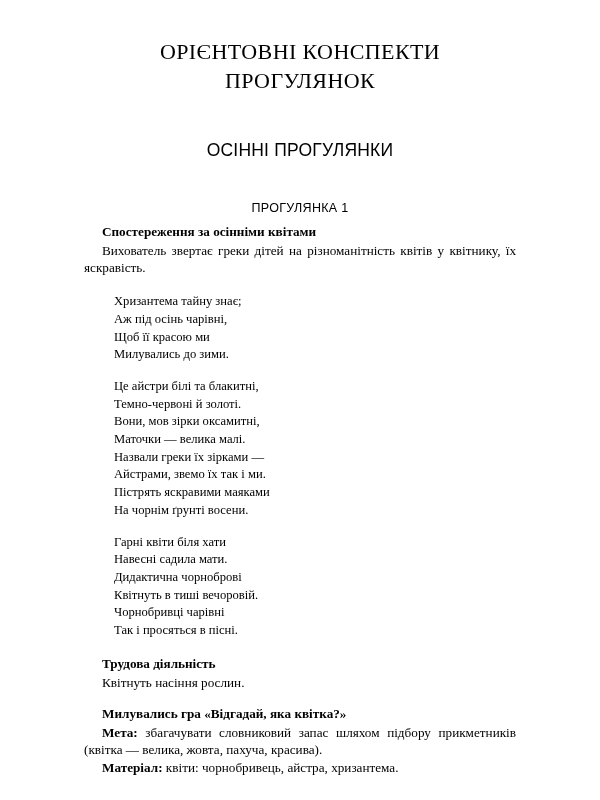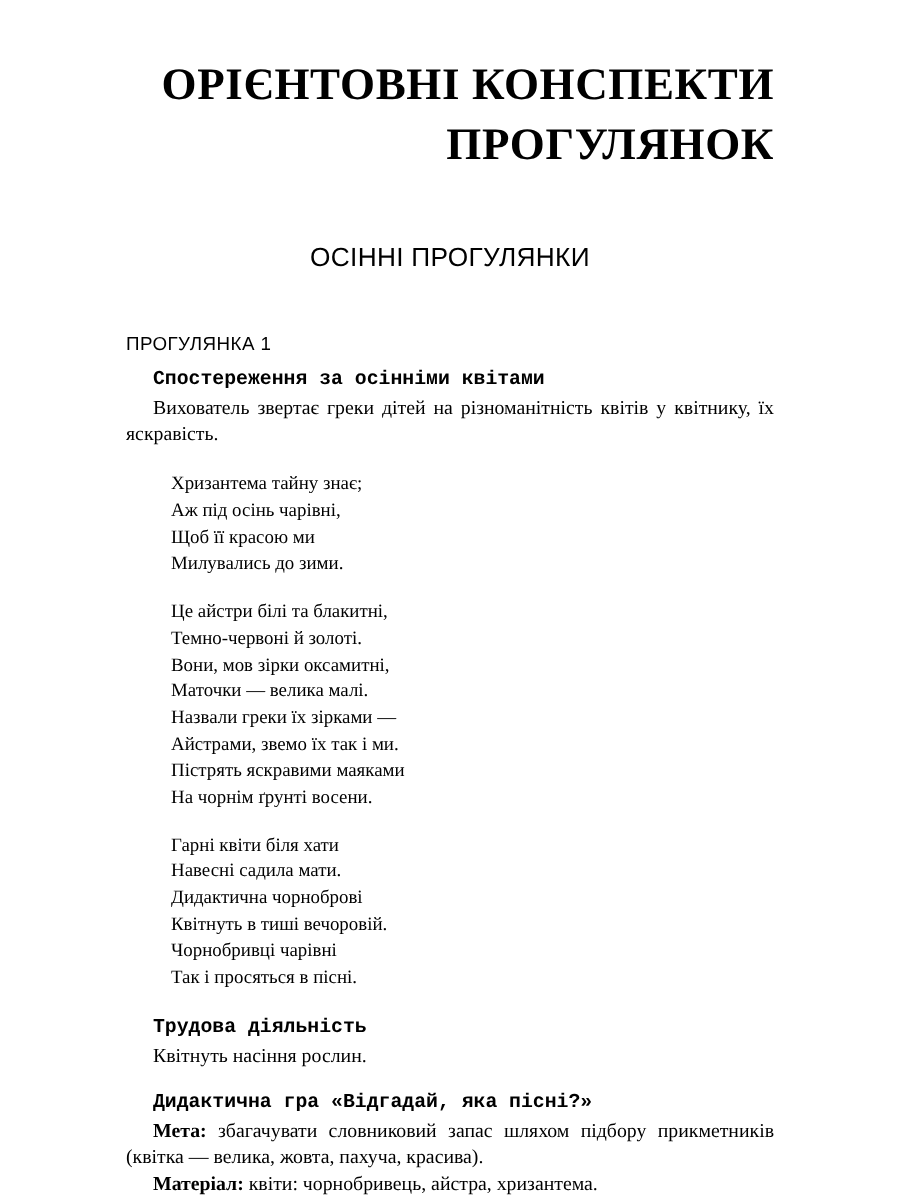--- a/index.html
+++ b/index.html
@@ -18,24 +18,24 @@
   .page {
     position: relative;
     width: 600px;
     height: 800px;
     box-sizing: border-box;
     padding: 0 84px 0 84px;
   }
 
   
   .doc-title {
-    text-align: right;
+    text-align: center;
     font-family: "Liberation Serif", "DejaVu Serif", serif;
-    font-weight: bold;
-    font-size: 30px;
+    font-weight: normal;
+    font-size: 22px;
     line-height: 1.32;
     letter-spacing: 0.4px;
     margin: 0;
     padding-top: 37px;
     text-transform: uppercase;
   }
   .doc-title .line {
     display: block;
     white-space: nowrap;
   }
@@ -51,27 +51,27 @@
     text-transform: uppercase;
   }
 
   .walk-label {
     font-family: "Liberation Sans", "DejaVu Sans", sans-serif;
     font-weight: normal;
     font-size: 12.5px;
     letter-spacing: 0.3px;
     margin: 0;
     padding-top: 40px;
-    text-align: left;
+    text-align: center;
     text-transform: uppercase;
   }
 
   
   .subhead {
-    font-family: Liberation Mono, monospace;
+    font-family: Liberation Serif, serif;
     font-weight: bold;
     font-size: 13.2px;
     line-height: 1.28;
     margin: 0;
     padding-top: 9px;
     text-indent: 18px;
   }
 
   .para {
     font-family: "Liberation Serif", "DejaVu Serif", serif;
@@ -172,21 +172,21 @@
     </div>
 
   </div>
 
   <div class="block">
     <p class="subhead" style="padding-top:0">Трудова діяльність</p>
     <p class="para tight">Квітнуть насіння рослин.</p>
   </div>
 
   <div class="block-sub">
-    <p class="subhead" style="padding-top:0">Дидактична гра «Відгадай, яка пісні?»</p>
+    <p class="subhead" style="padding-top:0">Милувались гра «Відгадай, яка квітка?»</p>
 
     <p class="para tight"><b>Мета:</b><span> збагачувати словниковий запас шляхом підбору при­кметників (квітка — велика, жовта, пахуча, красива).</span></p>
 
     <p class="para tight"><b>Матеріал:</b><span> квіти: чорнобривець, айстра, хризантема.</span></p>
 
     <p class="centered-label">Хід гри</p>
 
   </div>
 
 </div>

